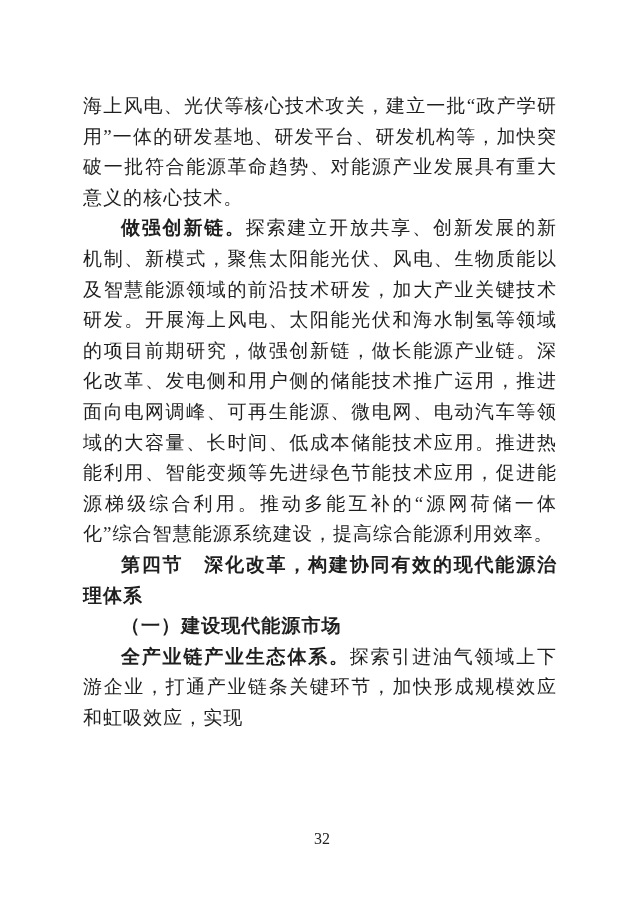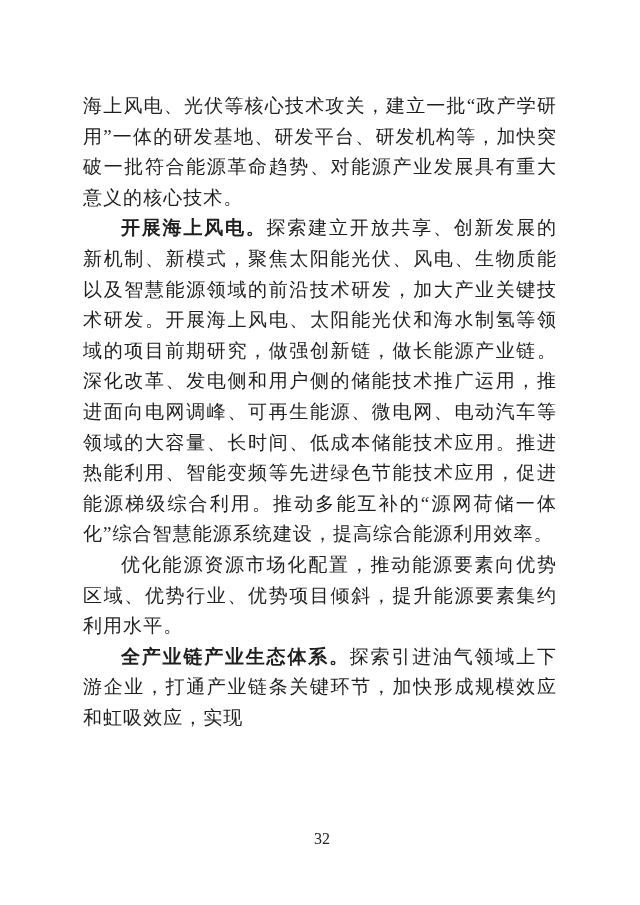--- a/index.html
+++ b/index.html
@@ -55,29 +55,32 @@
 <body>
 
 <div class="page">
   <div class="content">
 
     <p class="para">
       <span class="lead"></span><span>海上风电、光伏等核心技术攻关，建立一批“政产学研用”一体的研发基地、研发平台、研发机构等，加快突破一批符合能源革命趋势、对能源产业发展具有重大意义的核心技术。</span>
     </p>
 
     <p class="para indent">
-      <span class="lead">开展海上风电。</span><span>探索建立开放共享、创新发展的新机制、新模式，聚焦太阳能光伏、风电、生物质能以及智慧能源领域的前沿技术研发，加大产业关键技术研发。开展海上风电、太阳能光伏和海水制氢等领域的项目前期研究，做强创新链，做长能源产业链。深化改革、发电侧和用户侧的储能技术推广运用，推进面向电网调峰、可再生能源、微电网、电动汽车等领域的大容量、长时间、低成本储能技术应用。推进热能利用、智能变频等先进绿色节能技术应用，促进能源梯级综合利用。推动多能互补的“源网荷储一体化”综合智慧能源系统建设，提高综合能源利用效率。</span>
+      <span class="lead">做强创新链。</span><span>探索建立开放共享、创新发展的新机制、新模式，聚焦太阳能光伏、风电、生物质能以及智慧能源领域的前沿技术研发，加大产业关键技术研发。开展海上风电、太阳能光伏和海水制氢等领域的项目前期研究，做强创新链，做长能源产业链。深化改革、发电侧和用户侧的储能技术推广运用，推进面向电网调峰、可再生能源、微电网、电动汽车等领域的大容量、长时间、低成本储能技术应用。推进热能利用、智能变频等先进绿色节能技术应用，促进能源梯级综合利用。推动多能互补的“源网荷储一体化”综合智慧能源系统建设，提高综合能源利用效率。</span>
+    </p>
+
+    <p class="para indent">
+      <span class="heading-text">第四节　深化改革，构建协同有效的现代能源治理体系</span>
     </p>
 
 
+    <p class="para indent">
+      <span class="heading-text">（一）建设现代能源市场</span>
+    </p>
 
-
-    <p class="para indent">
-      <span>优化能源资源市场化配置，推动能源要素向优势区域、优势行业、优势项目倾斜，提升能源要素集约利用水平。</span>
-    </p>
 
     <p class="para indent">
       <span class="lead">全产业链产业生态体系。</span><span>探索引进油气领域上下游企业，打通产业链条关键环节，加快形成规模效应和虹吸效应，实现</span>
     </p>
 
   </div>
 
   <div class="page-number">32</div>
 </div>
 

